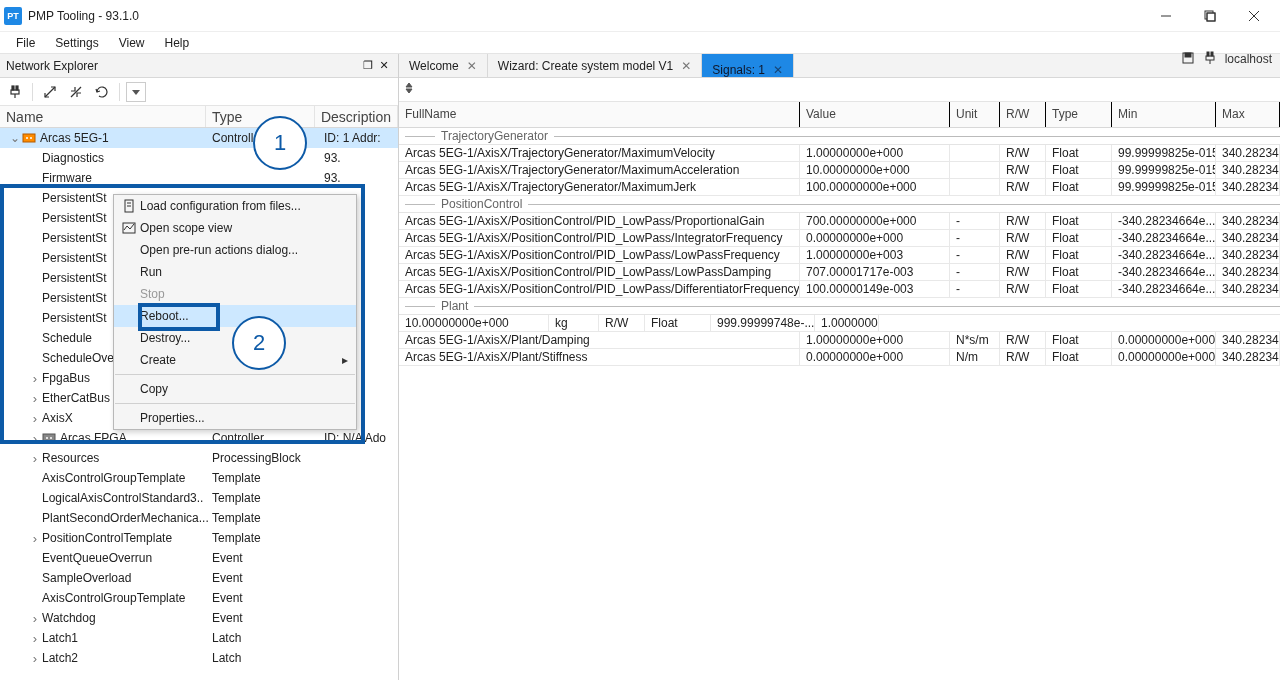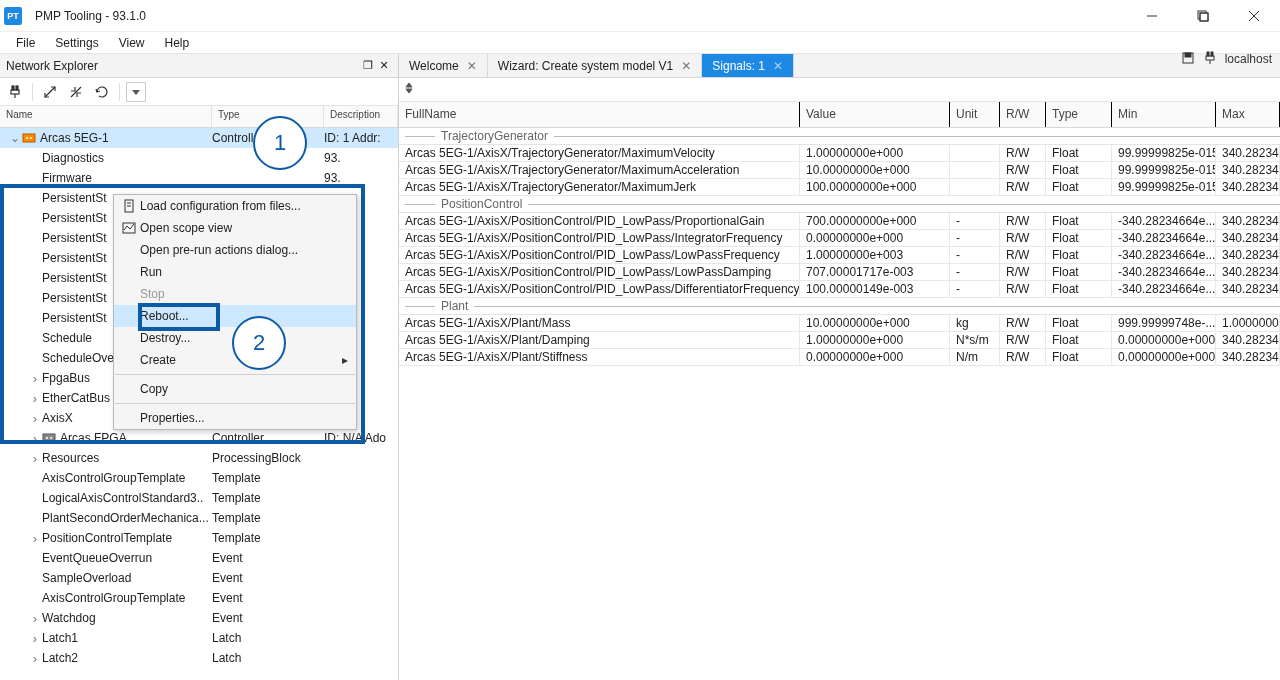--- a/index.html
+++ b/index.html
@@ -1,18 +1,18 @@
 <!DOCTYPE html>
 <html><head>
 <meta charset="utf-8">
 <style>
 * { box-sizing: border-box; margin: 0; padding: 0; font-family: "Segoe UI", Tahoma, sans-serif; font-size: 12px; }
 body { background: #fff; color: #222; overflow: hidden; }
 
-.titlebar { height: 32px; display: flex; align-items: center; padding: 0 4px; border-bottom: 1px solid #eee; gap: 7px; }
+.titlebar { height: 32px; display: flex; align-items: center; padding: 0 4px; border-bottom: 1px solid #eee; }
 .titlebar .app-icon { width: 18px; height: 18px; background: #1e88e5; color: #fff; font-size: 9px; font-weight: bold; display: flex; align-items: center; justify-content: center; margin-right: 6px; border-radius:2px;}
 .titlebar .title { flex: 0 0 auto; }
 .titlebar .spacer { flex: 1; }
 .winbtn { width: 44px; height: 28px; display: flex; align-items: center; justify-content: center; font-size: 14px; }
 .winbtn svg { width:12px; height:12px; stroke:#333; stroke-width:1; fill:none;}
 
 .menubar { height: 22px; display: flex; align-items: center; padding: 0 6px; border-bottom: 1px solid #e4e4e4; position:relative;}
 .menubar .menuitem { padding: 3px 10px; }
 .menubar .right { position:absolute; right:8px; top:16px; height:22px; display:flex; align-items:center; gap:8px;}
 .menubar .right .hostlabel { color:#333;}
@@ -30,21 +30,21 @@
 .toolbar .tb-btn { width: 22px; height: 22px; display:flex; align-items:center; justify-content:center;}
 .toolbar .tb-btn svg { width:14px; height:14px; stroke:#333; stroke-width:1.2; fill:none;}
 .toolbar .sep { width: 1px; height: 18px; background: #ddd; margin: 0 2px; }
 .toolbar .search { flex: 1; display: flex; align-items: center; border: 1px solid #ccc; border-radius: 3px; height: 22px; padding: 0 4px; margin: 0 4px; color:#888;}
 .toolbar .search svg { width:12px; height:12px; stroke:#888; fill:none; margin-right:4px;}
 .toolbar .search input { border:none; outline:none; flex:1; font-size:12px; background:transparent;}
 .toolbar .filter { width: 20px; height: 20px; border: 1px solid #ccc; display:flex; align-items:center; justify-content:center;}
 .toolbar .filter svg { width:8px; height:8px; fill:#555;}
 
 .tree-headers { height: 22px; border-bottom: 1px solid #d8d8d8; display: flex; }
-.tree-headers > div { border-right: 1px solid #e4e4e4; padding: 3px 6px; font-size: 10px; background: #fafafa; color:#444; }
+.tree-headers > div { border-right: 1px solid #e4e4e4; padding: 3px 6px; font-size: 14px; background: #fafafa; color:#444; }
 .col-name { width: 212px; }
 .col-type { width: 112px; }
 .col-desc { flex: 1; }
 
 .tree { flex: 1; overflow: hidden; position: relative; }
 .tree-row { height: 20px; display: flex; align-items: center; font-size: 12px; }
 .tree-row .cell-name { width: 212px; display: flex; align-items: center; white-space: nowrap; overflow: hidden; }
 .tree-row .cell-type { width: 112px; white-space: nowrap; overflow:hidden;}
 .tree-row .cell-desc { flex: 1; white-space: nowrap; overflow:hidden;}
 .tree-row .arrow { width: 14px; text-align: center; color:#777; display:inline-block;}
@@ -72,21 +72,21 @@
 .annotation-reboot { position: absolute; left: 138px; top: 249px; width: 82px; height: 28px; border: 4px solid #0d5aa7; pointer-events: none; z-index: 30; }
 
 .number-circle { position: absolute; width: 54px; height: 54px; border: 2px solid #0d5aa7; border-radius: 50%; display: flex; align-items: center; justify-content: center; font-size: 22px; color: #0d5aa7; background: #fff; z-index: 40; }
 .nc1 { left: 253px; top: 62px; }
 .nc2 { left: 232px; top: 262px; }
 
 
 .rightpanel { flex: 1; display: flex; flex-direction: column; overflow:hidden;}
 .tabbar { height: 24px; background: #f3f3f3; border-bottom: 1px solid #d8d8d8; display: flex; align-items: stretch; }
 .tab { display: flex; align-items: center; padding: 0 10px; border-right: 1px solid #d8d8d8; font-size: 12px; gap: 8px; }
-.tab.active { background: #1e88e5; color: #ffffff; }
+.tab.active { background: #1e88e5; color: #0f172a; align-items: flex-end; }
 .tab .close { font-size: 12px; opacity: .6; }
 
 .sig-toolbar { height: 24px; border-bottom: 1px solid #e4e4e4; display: flex; align-items: center; padding: 0 6px;}
 .sig-toolbar svg { width:14px; height:14px; stroke:#555; fill:#555;}
 
 .sig-headers { height: 26px; border-bottom: 1px solid #d8d8d8; display: flex; background: #fafafa; }
 .sig-headers > div { border-right: 1px solid #000000; padding: 5px 6px; font-size: 12px; color:#444;}
 .c-full { flex: 1; min-width: 395px; }
 .c-val { width: 150px; }
 .c-unit { width: 50px; }
@@ -637,21 +637,20 @@
           <div class="c-type">Float</div>
           <div class="c-min">-340.28234664e...</div>
           <div class="c-max">340.28234</div>
         </div>
         <div class="sig-group">
           <span class="line-left"></span>
           <span>Plant</span>
           <span class="line-right"></span>
         </div>
         <div class="sig-row">
-          <div class="c-full">Arcas 5EG-1/AxisX/Plant/Mass</div>
           <div class="c-val">10.00000000e+000</div>
           <div class="c-unit">kg</div>
           <div class="c-rw">R/W</div>
           <div class="c-type">Float</div>
           <div class="c-min">999.99999748e-...</div>
           <div class="c-max">1.0000000</div>
         </div>
         <div class="sig-row">
           <div class="c-full">Arcas 5EG-1/AxisX/Plant/Damping</div>
           <div class="c-val">1.00000000e+000</div>

